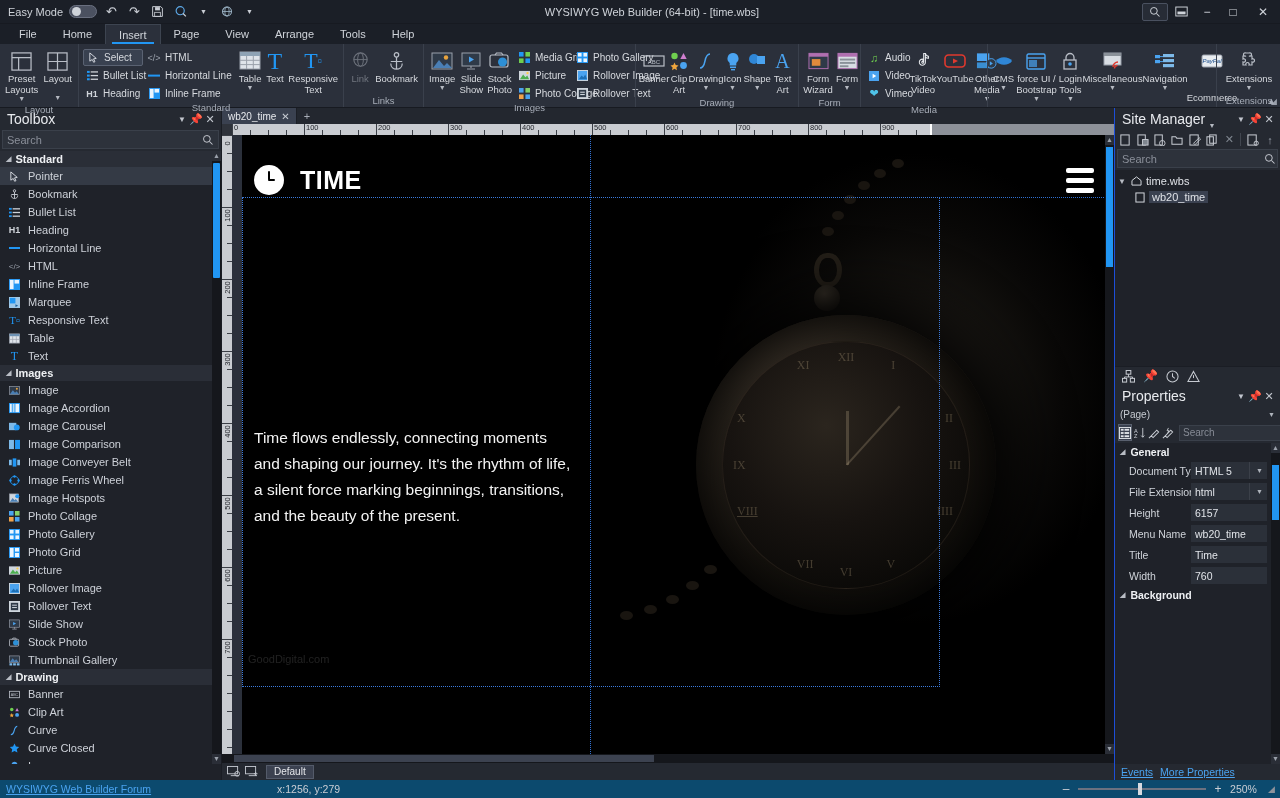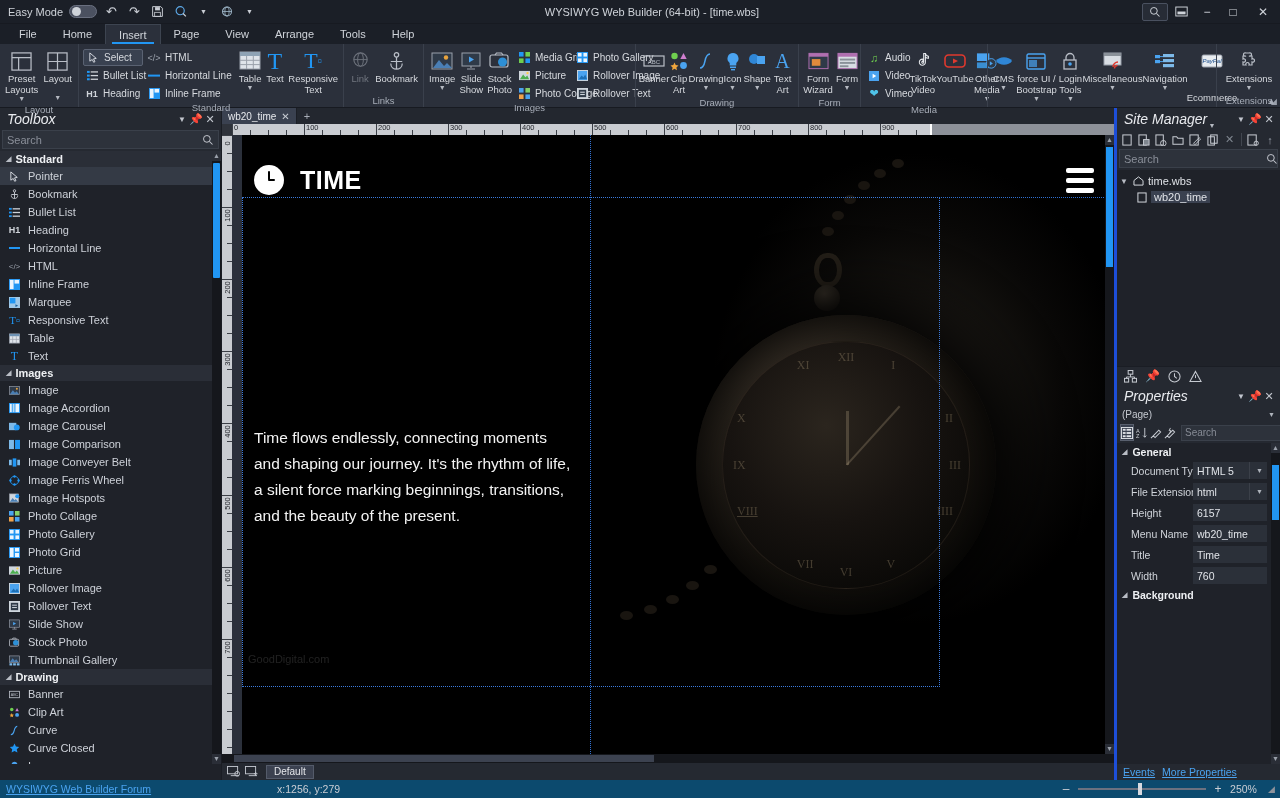--- a/index.html
+++ b/index.html
@@ -96,21 +96,21 @@
 
   
   .main { flex: 1; display: flex; min-height: 0; }
 
   
   .toolbox { width: 222px; background: #252931; display: flex; flex-direction: column; flex: 0 0 222px; border-right: 1px solid #1a1d24; }
   .panel-head {
     height: 22px; display: flex; align-items: center; padding: 0 4px 0 7px;
     color: #e8eaee; font-size: 14px;
   }
-  .panel-head .ptitle { flex: 1; font-size: 14px; font-style: italic; }
+  .panel-head .ptitle { flex: 1; font-size: 14px; }
   .panel-head .pbtn { width: 14px; text-align: center; color: #c2c6ce; font-size: 11px; }
   .srchrow {
     height: 19px; margin: 0 2px 2px 2px; background: #2d323b; border: 1px solid #3a404a;
     display: flex; align-items: center; padding: 0 4px;
   }
   .srchrow input {
     flex: 1; background: transparent; border: none; outline: none; color: #cfd3d9;
     font-size: 11px; font-family: "Liberation Sans", sans-serif;
   }
   .srchrow input::placeholder { color: #8a8f99; }
@@ -243,21 +243,21 @@
   .canvas-vsb .ar { height: 10px; background: #2a2e37; color: #9aa0aa; font-size: 7px; text-align: center; line-height: 10px; }
 
   .canvas-hsb { height: 9px; background: #15171c; position: relative; }
   .canvas-hsb .thumb { position: absolute; top: 1px; bottom: 1px; left: 12px; width: 420px; background: #3c4250; }
 
   .bottombar { height: 17px; background: #252931; display: flex; align-items: center; gap: 3px; padding-left: 4px; }
   .bb-icon { width: 15px; height: 14px; display: flex; align-items: center; justify-content: center; color: #c4c8d0; }
   .bb-chip { padding: 0 7px; height: 14px; background: #3b4150; border: 1px solid #545b6a; display: flex; align-items: center; font-size: 10px; color: #e4e6ea; margin-left: 4px; }
 
   
-  .rightdock { width: 166px; flex: 0 0 166px; background: #252931; display: flex; flex-direction: column; border-left: 3px solid #1d4ed8; }
+  .rightdock { width: 166px; flex: 0 0 166px; background: #252931; display: flex; flex-direction: column; border-left: 1px solid #1d4ed8; }
   .sm-toolbar { height: 19px; display: flex; align-items: center; gap: 1px; padding: 0 2px; }
   .sm-tb-btn { width: 17px; height: 17px; display: flex; align-items: center; justify-content: center; color: #c8ccd3; }
   .sm-tb-sep { width: 1px; height: 13px; background: #41464f; margin: 0 2px; }
   .sm-tree { flex: 1; background: #1f2229; padding: 3px 0 0 3px; }
   .tree-row { display: flex; align-items: center; gap: 4px; height: 16px; font-size: 11px; color: #dfe2e7; }
   .tree-row.child { padding-left: 17px; }
   .tree-row .lbl.sel { background: #3a4150; padding: 0 3px; }
   .tw { font-size: 8px; color: #b7bbc3; width: 9px; }
 
   .props-tabs { height: 19px; display: flex; align-items: center; gap: 8px; padding-left: 7px; background: #252931; border-top: 1px solid #1a1d24; }

